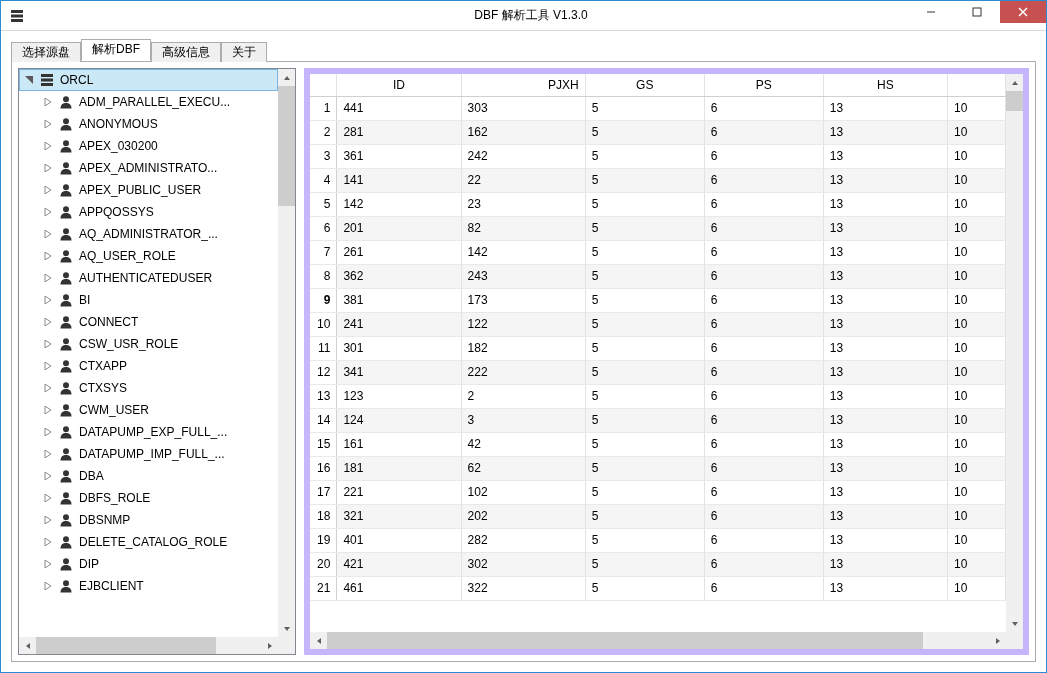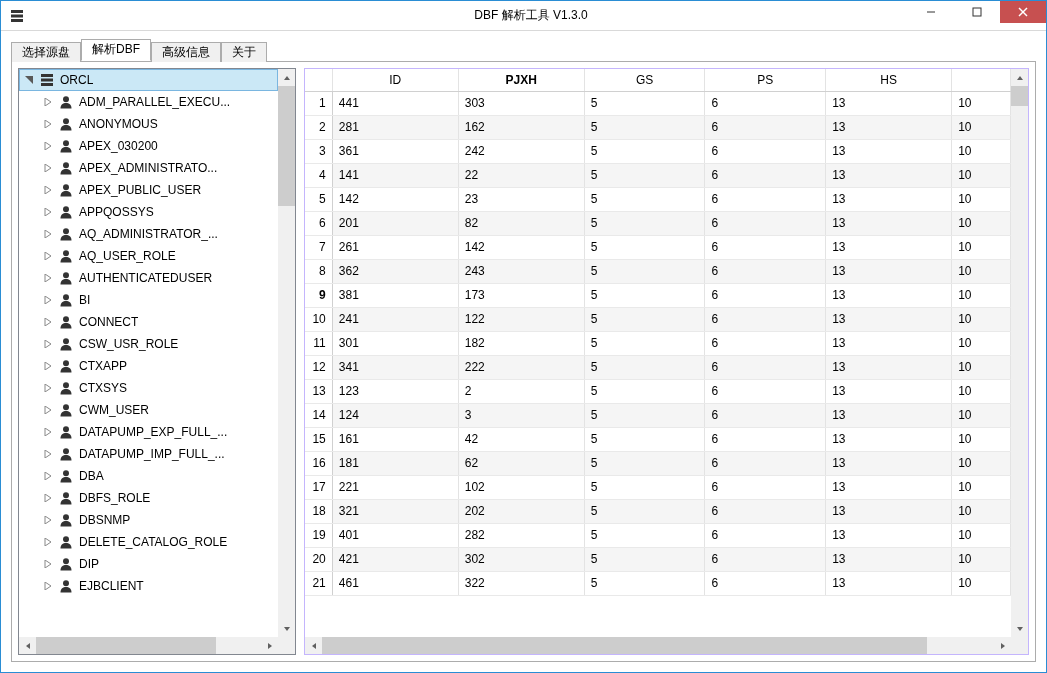--- a/index.html
+++ b/index.html
@@ -32,30 +32,30 @@
 
   .tree-items { position:absolute; left:0; top:0; right:17px; bottom:17px; overflow:hidden;text-align:right; }
   .tree-row { display:flex; align-items:center; height:22px; white-space:nowrap; font-size:12px; color:#000; padding-left:2px;}
   .tree-row.root { background:#cbe8f6; border:1px solid #7ab6e0;}
   .tree-exp { width:14px; text-align:center; color:#5a5a5a; font-size:9px; display:inline-flex; align-items:center; justify-content:center;}
   .tree-exp.open svg { transform: rotate(0deg);}
   .tree-icon { width:16px; height:16px; display:inline-flex; align-items:center; justify-content:center; margin:0 3px; }
   .tree-label { padding-left:2px; overflow:hidden; text-overflow:ellipsis; }
   .indent1 { padding-left: 22px; }
 
-  .grid-pane { flex:1; border:1px solid #c4b5fd; display:flex; flex-direction:column; overflow:hidden; position:relative; }
+  .grid-pane { flex:1; border:6px solid #c4b5fd; display:flex; flex-direction:column; overflow:hidden; position:relative; }
   .grid-inner { position:absolute; left:0; top:0; right:17px; bottom:17px; overflow:hidden; }
   .grid-scroll-y { position:absolute; right:0; top:0; bottom:17px; width:17px; background:#f0f0f0; display:flex; flex-direction:column;}
   .grid-scroll-x { position:absolute; left:0; right:17px; bottom:0; height:17px; background:#f0f0f0; display:flex;}
   .grid-corner { position:absolute; right:0; bottom:0; width:17px; height:17px; background:#f0f0f0; }
 
   table.grid { border-collapse: collapse; width:100%; table-layout:fixed; }
   table.grid th, table.grid td { border-right:1px solid #e3e3e3; border-bottom:1px solid #e9e9e9; padding: 3px 6px; font-size:12px; text-align:left; height:24px; overflow:hidden; }
   table.grid th { background:#fff; font-weight:normal; text-align:center; height:22px; color:#000; border-bottom:1px solid #d0d0d0;}
-  table.grid th.sorted { font-weight:bold;}
+  table.grid th.sorted { font-weight:normal;text-align:right;}
   table.grid td.rownum { text-align:right; background:#fff; color:#000; width:24px; padding-right:6px;}
   table.grid tr.odd td.data { background:#fff;}
   table.grid tr.even td.data { background:#f5f5f5;margin-left:11px;}
   table.grid td.rownum { border-right:1px solid #d0d0d0; }
   table.grid tr.selected td.rownum { font-weight:bold; }
   .col-rownum{width:26px;} .col-id{width:120px;} .col-pjxh{width:120px;} .col-gs{width:115px;} .col-ps{width:115px;} .col-hs{width:120px;} .col-rest{width:56px;}
 
   .svg-tri-right { width:8px; height:8px; }
   .svg-tri-down { width:8px; height:8px; }
 </style>

